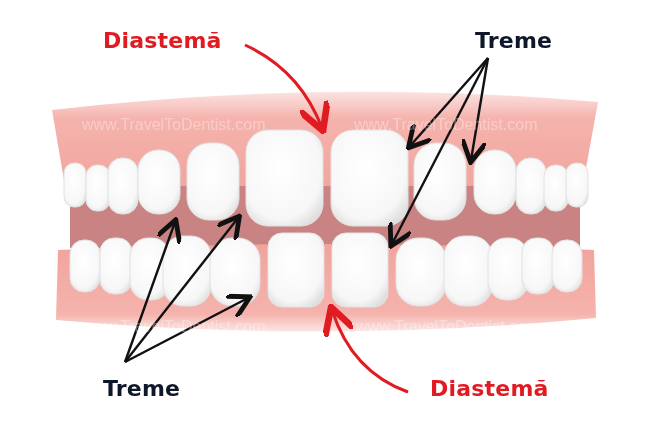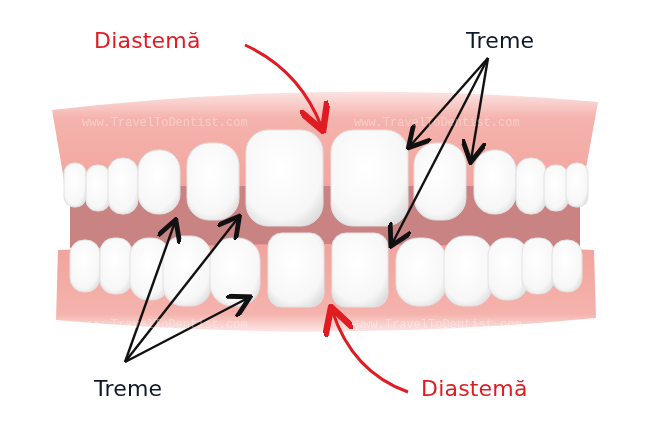--- a/index.html
+++ b/index.html
@@ -1,21 +1,21 @@
 <!DOCTYPE html>
 <html><head>
 <meta charset="utf-8">
 <style>
   html,body{margin:0;padding:0;background:#ffffff;}
   body{width:650px;height:433px;overflow:hidden;position:relative;font-family:"DejaVu Sans",sans-serif;}
   .stage{position:absolute;left:0;top:0;width:650px;height:433px;}
-  .label{position:absolute;font-weight:normal;font-size:22px;line-height:1;white-space:nowrap;letter-spacing:0.2px;}
+  .label{position:absolute;font-weight:bold;font-size:22px;line-height:1;white-space:nowrap;letter-spacing:0.2px;margin-left:9px;}
   .red{color:#e01b22;}
   .black{color:#0f172a;}
-  .wm{position:absolute;font-size:12px;color:rgba(255,255,255,0.35);white-space:nowrap;font-family:Liberation Mono, monospace;}
+  .wm{position:absolute;font-size:16px;color:rgba(255,255,255,0.35);white-space:nowrap;font-family:Liberation Sans, sans-serif;}
 </style>
 </head>
 <body>
 
 <div class="stage">
   <svg width="650" height="433" viewBox="0 0 650 433" style="position:absolute;left:0;top:0;">
     <defs>
       <linearGradient id="gumTop" x1="0" y1="0" x2="0" y2="1">
         <stop offset="0" stop-color="#fbe3e1"></stop>
         <stop offset="0.25" stop-color="#f5b3ad"></stop>

